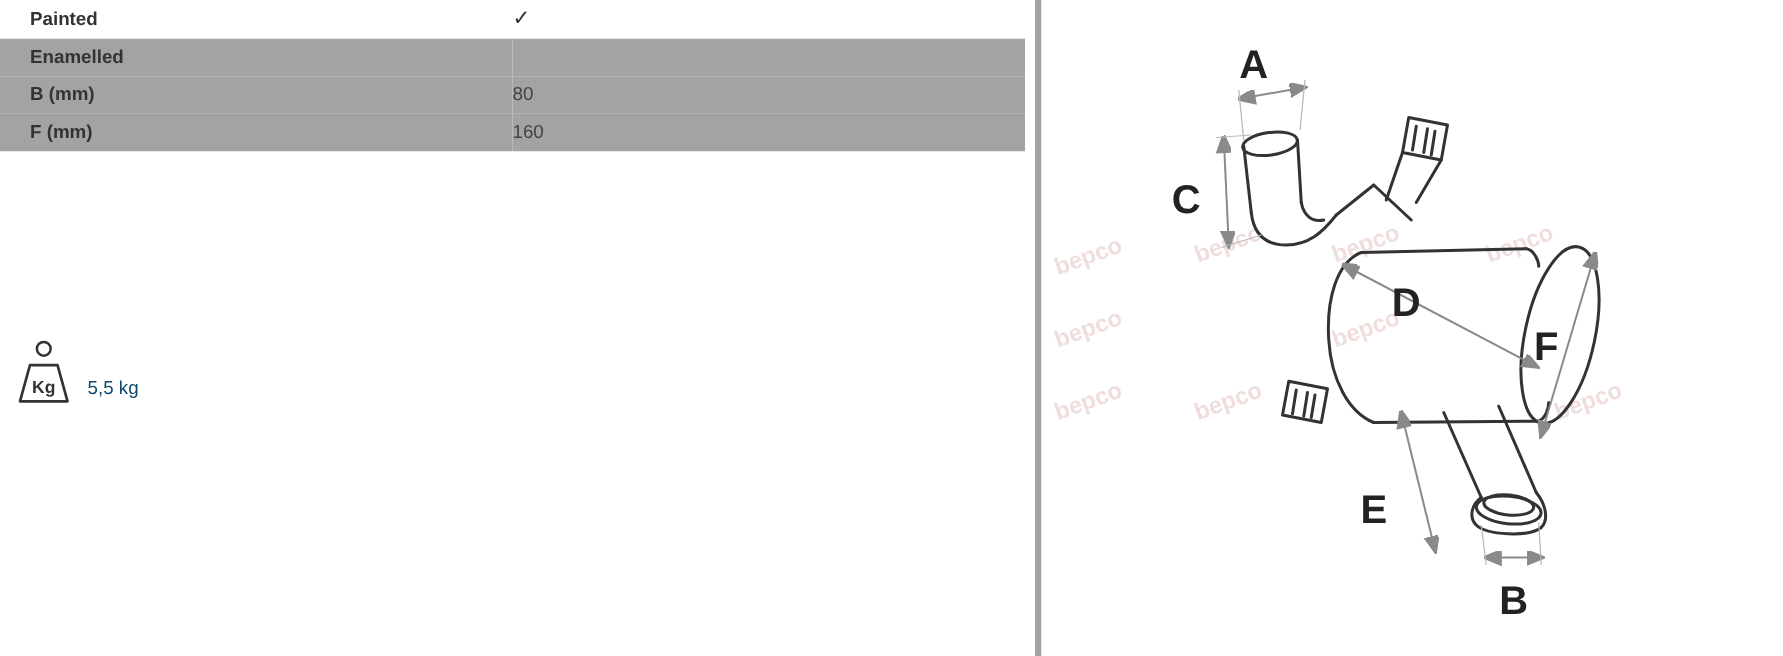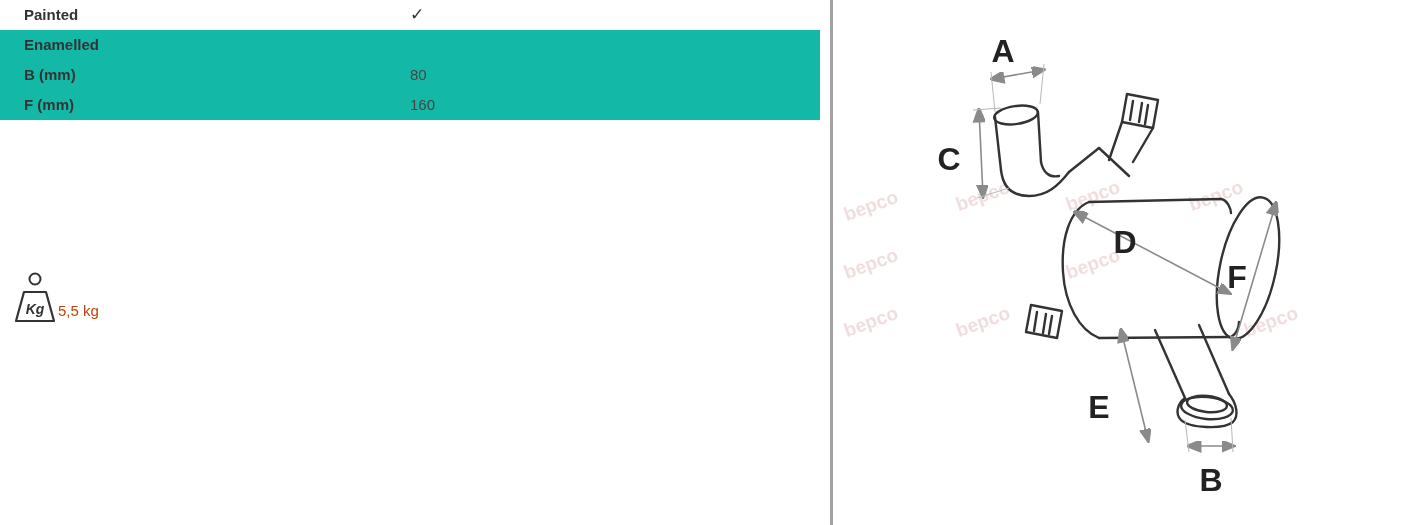--- a/index.html
+++ b/index.html
@@ -16,32 +16,32 @@
     position: relative;
     width: 1426px;
     height: 525px;
     display: flex;
   }
   
   .left-pane {
     width: 833px;
     height: 525px;
     position: relative;
-    border-right: 3px solid #a3a3a3;
+    border-right: 5px solid #a3a3a3;
     padding: 0;
   }
   table.spec {
     width: 820px;
     border-collapse: collapse;
     table-layout: fixed;
     margin: 0;
   }
   table.spec tr { height: 30px; }
   table.spec tr.odd { background: #ffffff; }
-  table.spec tr.even { background: #14b8a6; padding-left: 12px; }
+  table.spec tr.even { background: #a3a3a3; padding-left: 12px; }
   table.spec td {
     padding: 0 0 0 24px;
     font-size: 15px;
     vertical-align: middle;
     height: 30px;
     line-height: 30px;
   }
   table.spec td.label {
     width: 410px;
     font-weight: bold;
@@ -61,25 +61,25 @@
     position: absolute;
     left: 12px;
     top: 272px;
     display: flex;
     align-items: center;
   }
   .weight-icon {
     width: 46px;
     height: 54px;
     position: relative;
-    font-style: italic;
   }
   .weight-text {
+    margin-left: 12px;
     font-size: 15px;
-    color: #c2410c;
+    color: #0c4a6e;
     padding-top: 22px;
   }
   
   .right-pane {
     position: relative;
     width: 593px;
     height: 525px;
     overflow: hidden;
   }
   .drawing {

